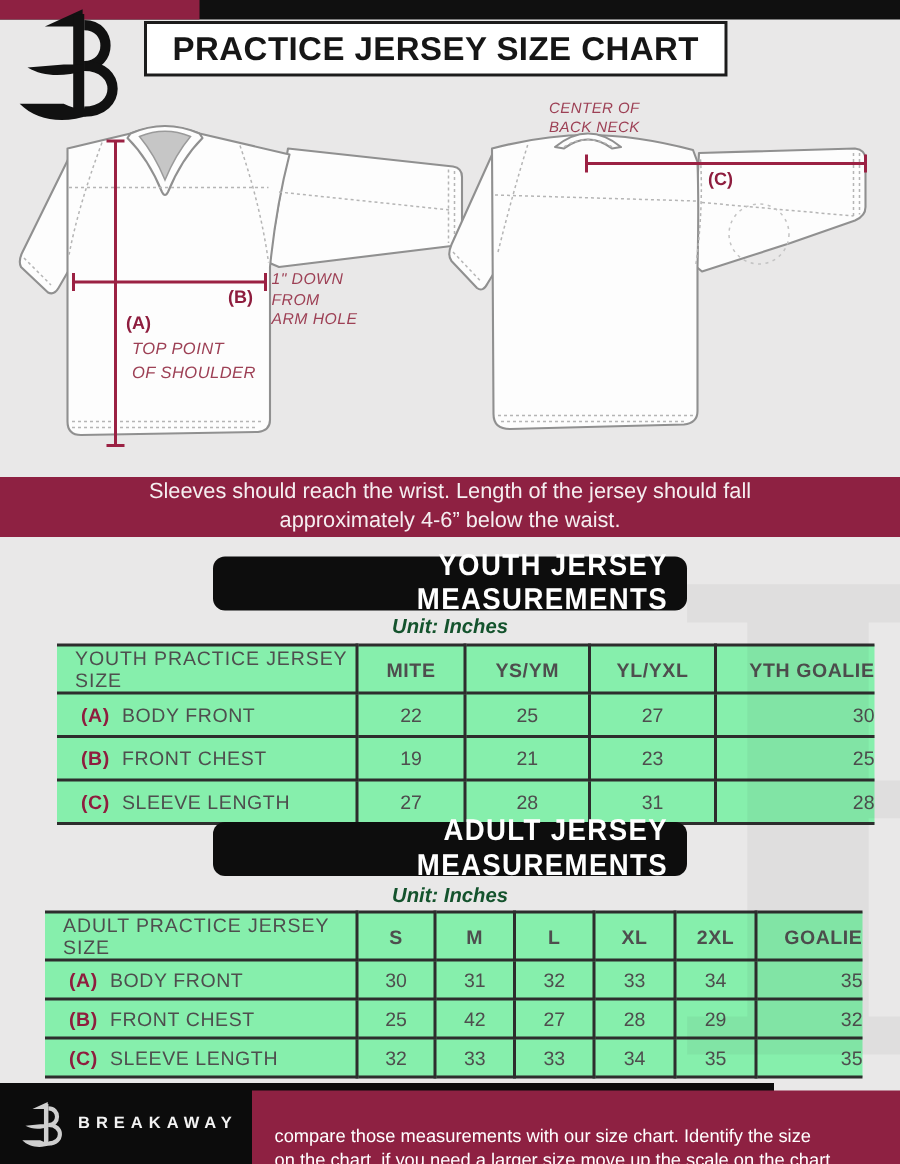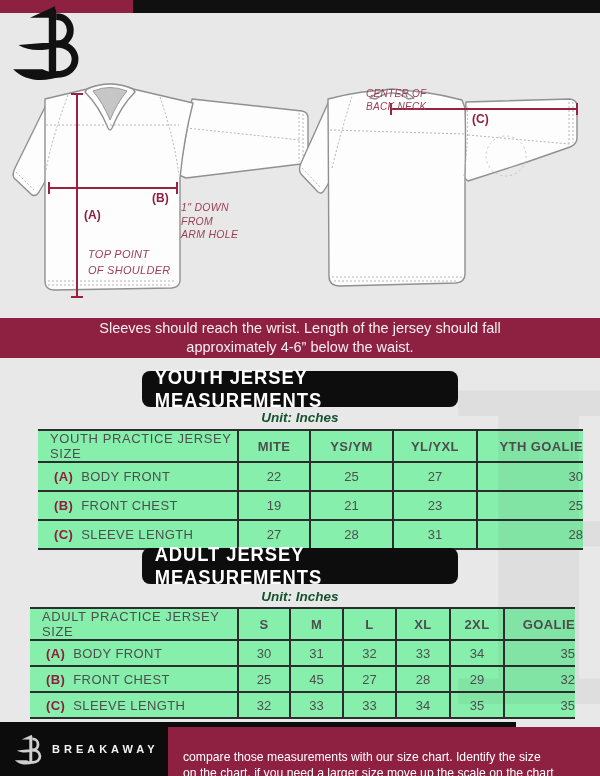--- a/index.html
+++ b/index.html
@@ -13,31 +13,31 @@
   .title-box{position:absolute;left:96px;top:14px;width:389px;height:37px;background:#fff;
              border:2px solid #1c1c1c;box-sizing:border-box;display:flex;align-items:center;
              justify-content:center;font-weight:bold;font-size:22px;letter-spacing:.3px;color:#161616;}
   .year-box{position:absolute;left:487px;top:14px;width:113px;height:37px;background:#8e2142;
             display:flex;align-items:center;justify-content:center;color:#fff;
             font-family:"DejaVu Sans Mono",monospace;font-weight:bold;font-size:15px;letter-spacing:1.5px;}
 
   
   .jersey-svg{position:absolute;}
   .anno{position:absolute;color:#9d4055;font-style:italic;font-size:10px;line-height:13px;
-        letter-spacing:.3px;white-space:nowrap;margin-top:21px;}
+        letter-spacing:.3px;white-space:nowrap;}
   .anno-bold{position:absolute;color:#8e1d3e;font-weight:bold;font-size:12px;font-style:normal;}
 
   
   .banner{position:absolute;left:0;top:318px;width:600px;height:40px;background:#8e2142;color:#f5eef0;
           display:flex;flex-direction:column;align-items:center;justify-content:center;
           font-size:14.5px;line-height:19px;}
 
   
   .pill{position:absolute;left:50%;transform:translateX(-50%);width:316px;height:36px;background:#0d0d0d;
-        border-radius:8px;display:flex;align-items:center;justify-content:center;color:#fff;}
+        border-radius:8px;display:flex;align-items:center;justify-content:center;color:#fff;text-align:right;}
   .pill span{display:inline-block;transform:scaleX(.92);font-weight:bold;font-size:20px;letter-spacing:1px;}
   .unit{position:absolute;left:0;width:600px;text-align:center;font-style:italic;font-size:13.5px;
         color:#14532d;font-weight:bold;}
 
   
   .size-table{position:absolute;border-collapse:collapse;table-layout:fixed;}
   .size-table td{border:2px solid #2d2d2d;background:#86efac;text-align:center;
                  font-size:13px;color:#4e4e4e;padding:0;}
   .size-table tr td:first-child{border-left:none;}
   .size-table tr td:last-child{border-right:none;text-align:right;}
@@ -74,20 +74,21 @@
     <svg viewBox="0 0 80 80" width="86" height="84">
       <path d="M42 4 L18 15 L42 15 Z" fill="#111"></path>
       <rect x="36" y="7" width="7" height="62" fill="#111"></rect>
       <path d="M43 14 C61 14 61 40 43 40" stroke="#111" stroke-width="6.5" fill="none"></path>
       <path d="M43 40 C67 40 67 69 43 69" stroke="#111" stroke-width="6.5" fill="none"></path>
       <path d="M43 43 C30 47 17 47 7 41 L30 39 L43 39 Z" fill="#111"></path>
       <path d="M47 71 C30 77 13 75 2 64 L30 64 C36 67 41 68 47 66 Z" fill="#111"></path>
     </svg>
   </div>
 
+  <div class="title-box">PRACTICE JERSEY SIZE CHART</div>
 
   <svg class="jersey-svg" style="left:0;top:78px;" width="318" height="244" viewBox="0 0 318 244">
     <g fill="#fdfdfd" stroke="#909090" stroke-width="1.4" stroke-linejoin="round">
       <path d="M192 21 L302 33 Q308 34 308 40 L308 79 Q308 85 301 86 L186 100 L179 97 Z"></path>
       <path d="M47 25 L15 90 Q12 96 14 100 L32 117 Q36 119 39 114 L50 95 Z"></path>
       <path d="M45 21 L87 11 Q110 2 133 11 L193 25 Q184 60 180 100 L180 202 Q180 209 172 210 L54 212 Q45 212 45 203 Z"></path>
       <path d="M87 11 Q110 1 133 11 L135 14 Q121 28 112 50 Q110 54 108 50 Q99 28 85 14 Z"></path>
     </g>
     <path d="M93 13 Q110 6 127 13 Q117 25 110 42 Q103 25 93 13 Z" fill="#c6c6c6" stroke="#9a9a9a" stroke-width="1"></path>
     <g stroke="#b5b5b5" stroke-width="1" stroke-dasharray="2 2" fill="none">
@@ -235,21 +236,21 @@
       <td>30</td>
       <td>31</td>
       <td>32</td>
       <td>33</td>
       <td>34</td>
       <td>35</td>
     </tr>
     <tr>
       <td class="row-label"><span class="row-key">(B)</span><span>FRONT CHEST</span></td>
       <td>25</td>
-      <td>45</td>
+      <td>42</td>
       <td>27</td>
       <td>28</td>
       <td>29</td>
       <td>32</td>
     </tr>
     <tr>
       <td class="row-label"><span class="row-key">(C)</span><span>SLEEVE LENGTH</span></td>
       <td>32</td>
       <td>33</td>
       <td>33</td>

